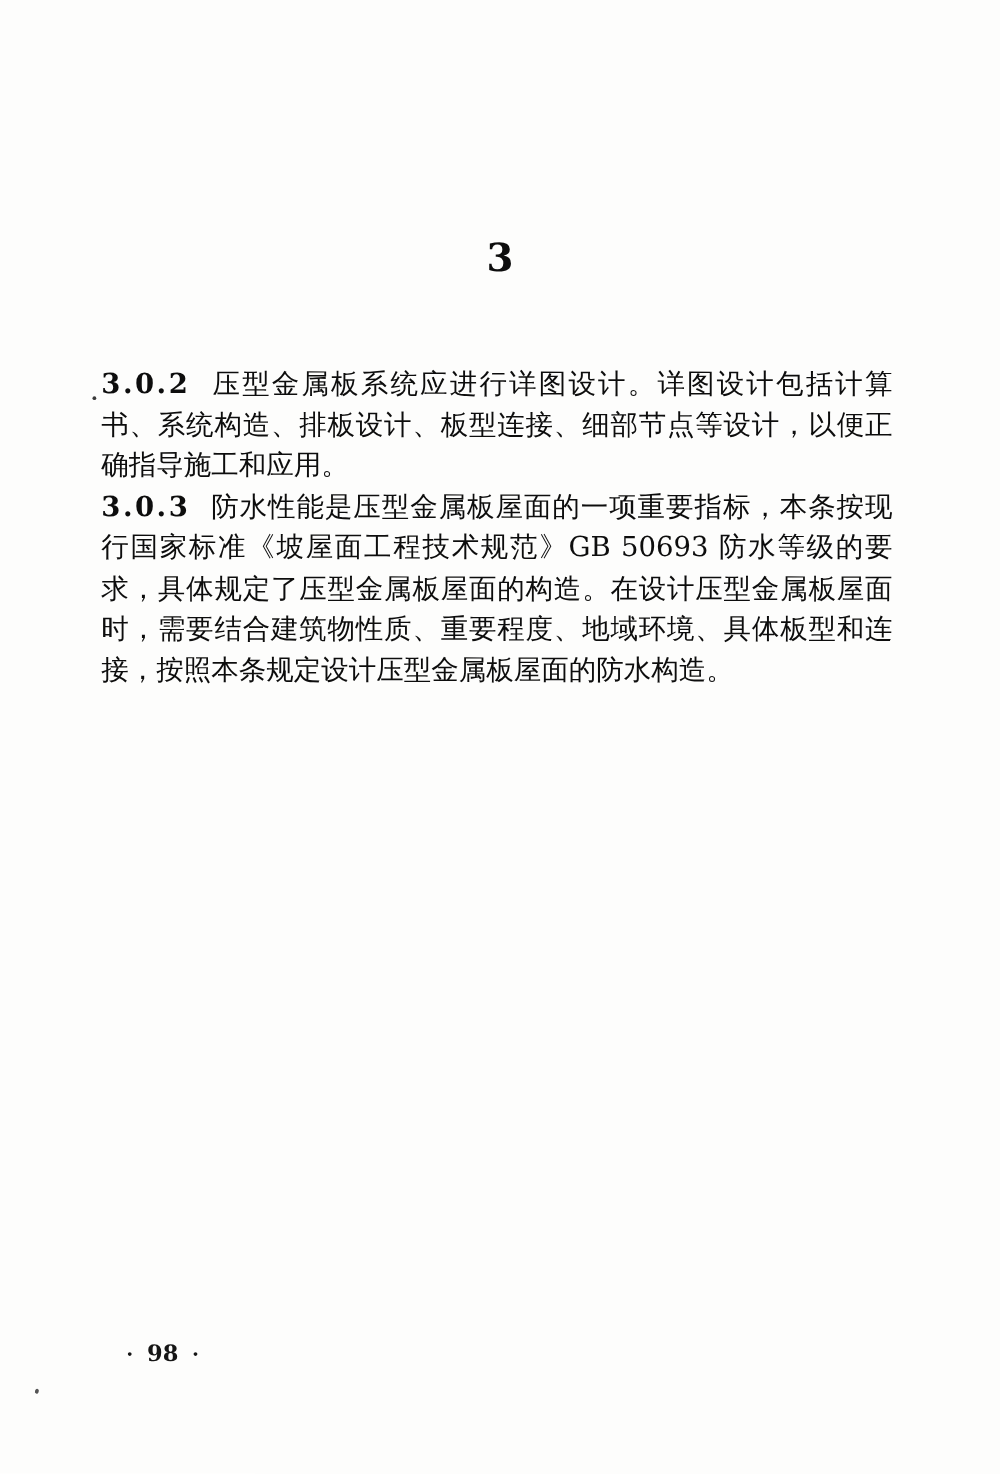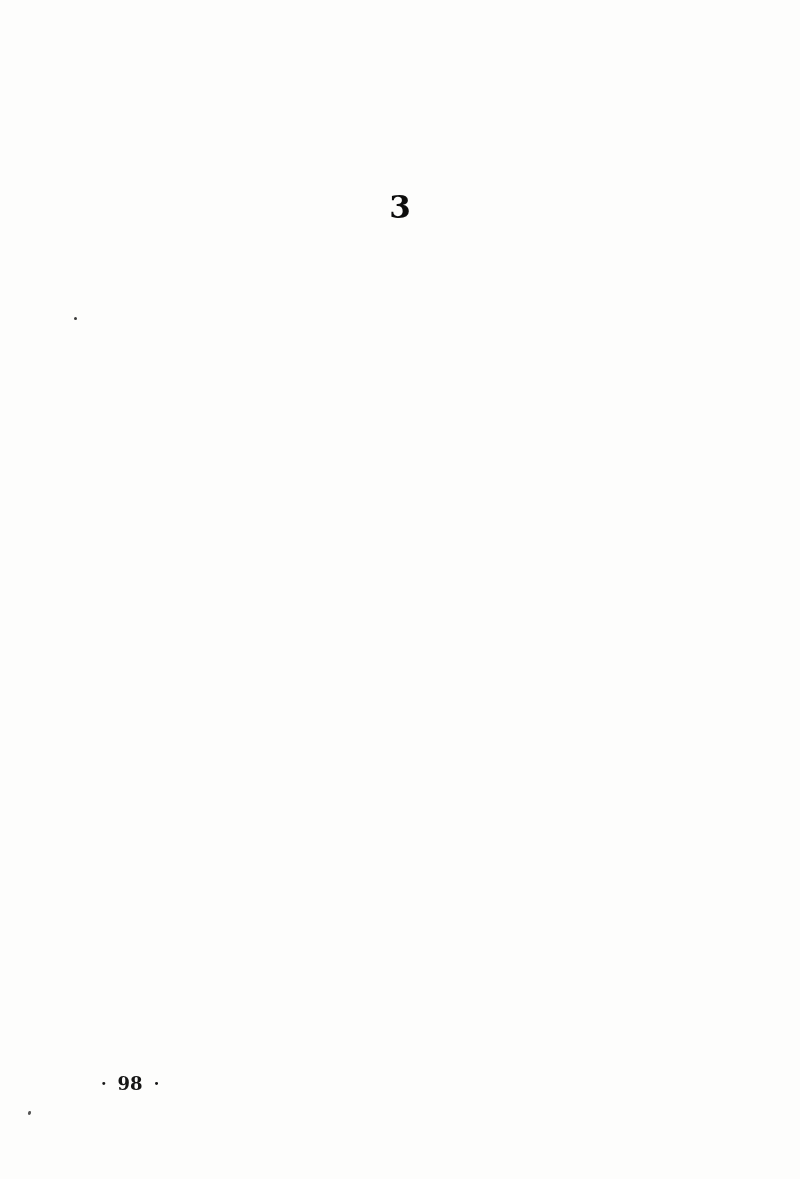--- a/index.html
+++ b/index.html
@@ -103,21 +103,23 @@
 <body>
 
 <div class="page">
 
   <div class="chapter-title">
     <span class="chapter-num">3</span>
   </div>
 
   <div class="body-text">
 
+    <p class="clause"><b class="clause-num">3.0.2</b><span class="clause-text">压型金属板系统应进行详图设计。详图设计包括计算书、系统构造、排板设计、板型连接、细部节点等设计，以便正确指导施工和应用。</span></p>
 
+    <p class="clause"><b class="clause-num">3.0.3</b><span class="clause-text">防水性能是压型金属板屋面的一项重要指标，本条按现行国家标准《坡屋面工程技术规范》GB 50693 防水等级的要求，具体规定了压型金属板屋面的构造。在设计压型金属板屋面时，需要结合建筑物性质、重要程度、地域环境、具体板型和连接，按照本条规定设计压型金属板屋面的防水构造。</span></p>
 
   </div>
 
   <div class="footer">
     <span class="dot">·</span>
     <span class="num">98</span>
     <span class="dot">·</span>
   </div>
 
   <div class="speck-a"></div>

